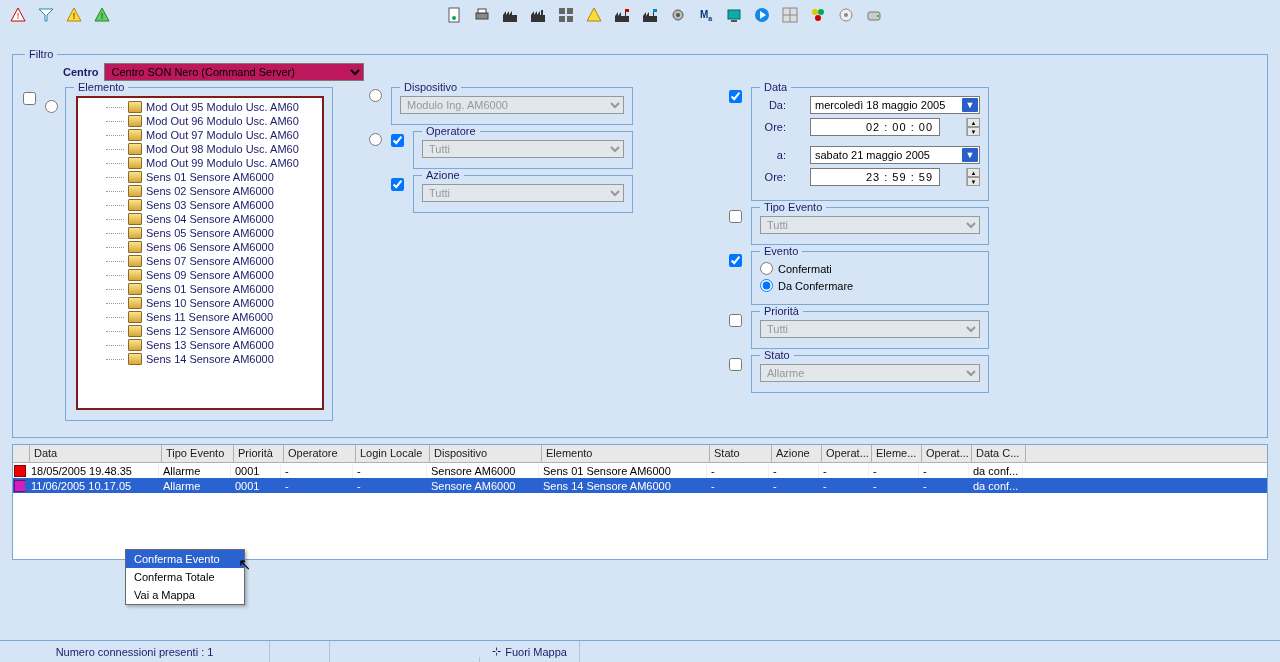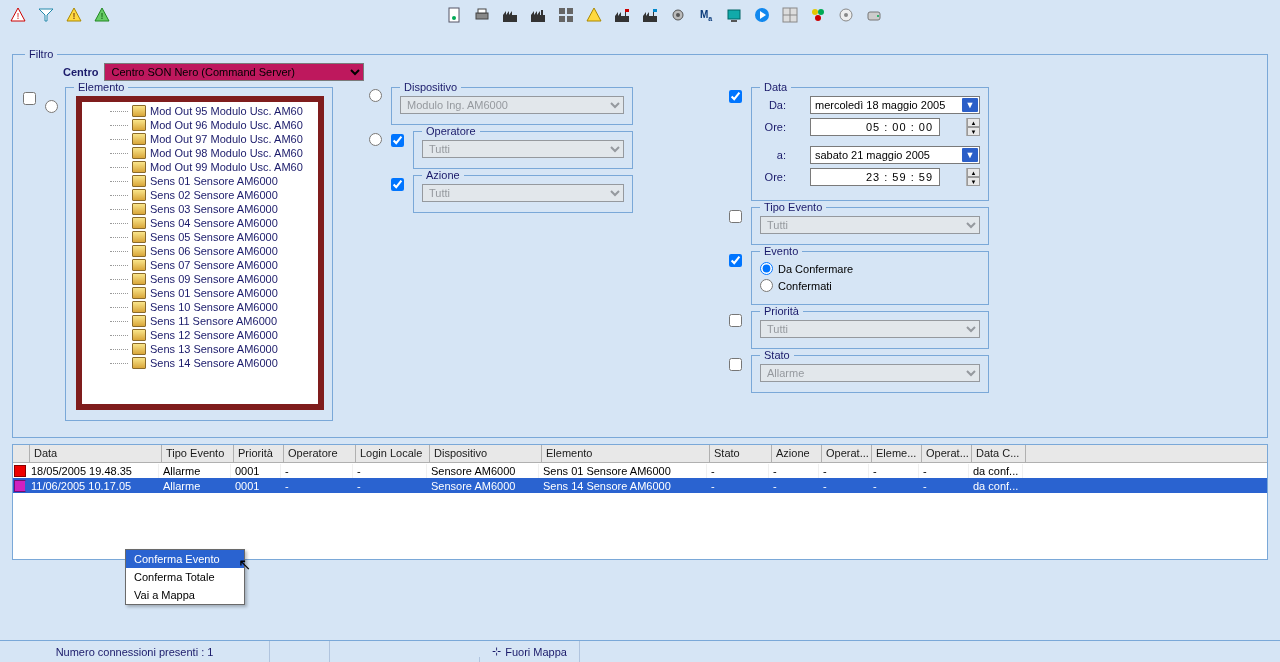--- a/index.html
+++ b/index.html
@@ -77,21 +77,21 @@
 }
 .subgroup > .legend {
   position: absolute;
   top: -7px; left: 8px;
   background:#d6e5f5;
   padding: 0 4px;
   color:#1a1a6a;
 }
 .tree-box {
   background:#fff;
-  border: 6px solid #7f1d1d;
+  border: 2px solid #7f1d1d;
   width: 248px; height: 314px;
   overflow-y: scroll;
   overflow-x: scroll;
   padding: 2px 0;
 }
 .tree-item { display:flex; align-items:center; gap:4px; padding: 1px 0 1px 28px; white-space:nowrap; cursor:default; }
 .tree-item .dotted { width:18px; border-top:1px dotted #999; display:inline-block;}
 .folder { width:14px; height:12px; background: linear-gradient(#f9e58a,#d9a63a); border:1px solid #8a6a2a; border-radius:1px; display:inline-block;}
 .tree-item span.lbl { color:#1a1a6a; }
 
@@ -446,21 +446,21 @@
           <div class="date-row">
             <div class="lab">Da:</div>
             <div class="datefield">
               <div class="txt">mercoledì 18  maggio  2005</div>
               <div class="caret">▼</div>
             </div>
           </div>
           <div class="date-row">
             <div class="lab">Ore:</div>
             <div class="orefield" style="flex:1;">
-              <div class="txt">05 : 00 : 00</div>
+              <div class="txt">02 : 00 : 00</div>
             </div>
             <div class="spinner">
                 <button>▲</button>
                 <button>▼</button>
               </div>
           </div>
           <div style="height:6px;"></div>
           <div class="date-row">
             <div class="lab">a:</div>
             <div class="datefield">
@@ -487,26 +487,26 @@
           <div class="legend">Tipo Evento</div>
           <select class="full-combo" disabled=""><option>Tutti</option></select>
         </div>
       </div>
 
       <div class="right-row">
         <div class="chk"><input type="checkbox" checked="" style=""></div>
         <div class="rgroup">
           <div class="legend">Evento</div>
           <div class="radio-row">
+              <input type="radio" name="ev" style="">
+              <span>Confermati</span>
+            </div>
+          <div class="radio-row">
               <input type="radio" name="ev" checked="" style="">
               <span>Da Confermare</span>
-            </div>
-          <div class="radio-row">
-              <input type="radio" name="ev" style="">
-              <span>Confermati</span>
             </div>
         </div>
       </div>
 
       <div class="right-row">
         <div class="chk"><input type="checkbox" style=""></div>
         <div class="rgroup">
           <div class="legend">Priorità</div>
           <select class="full-combo" disabled=""><option>Tutti</option></select>
         </div>

